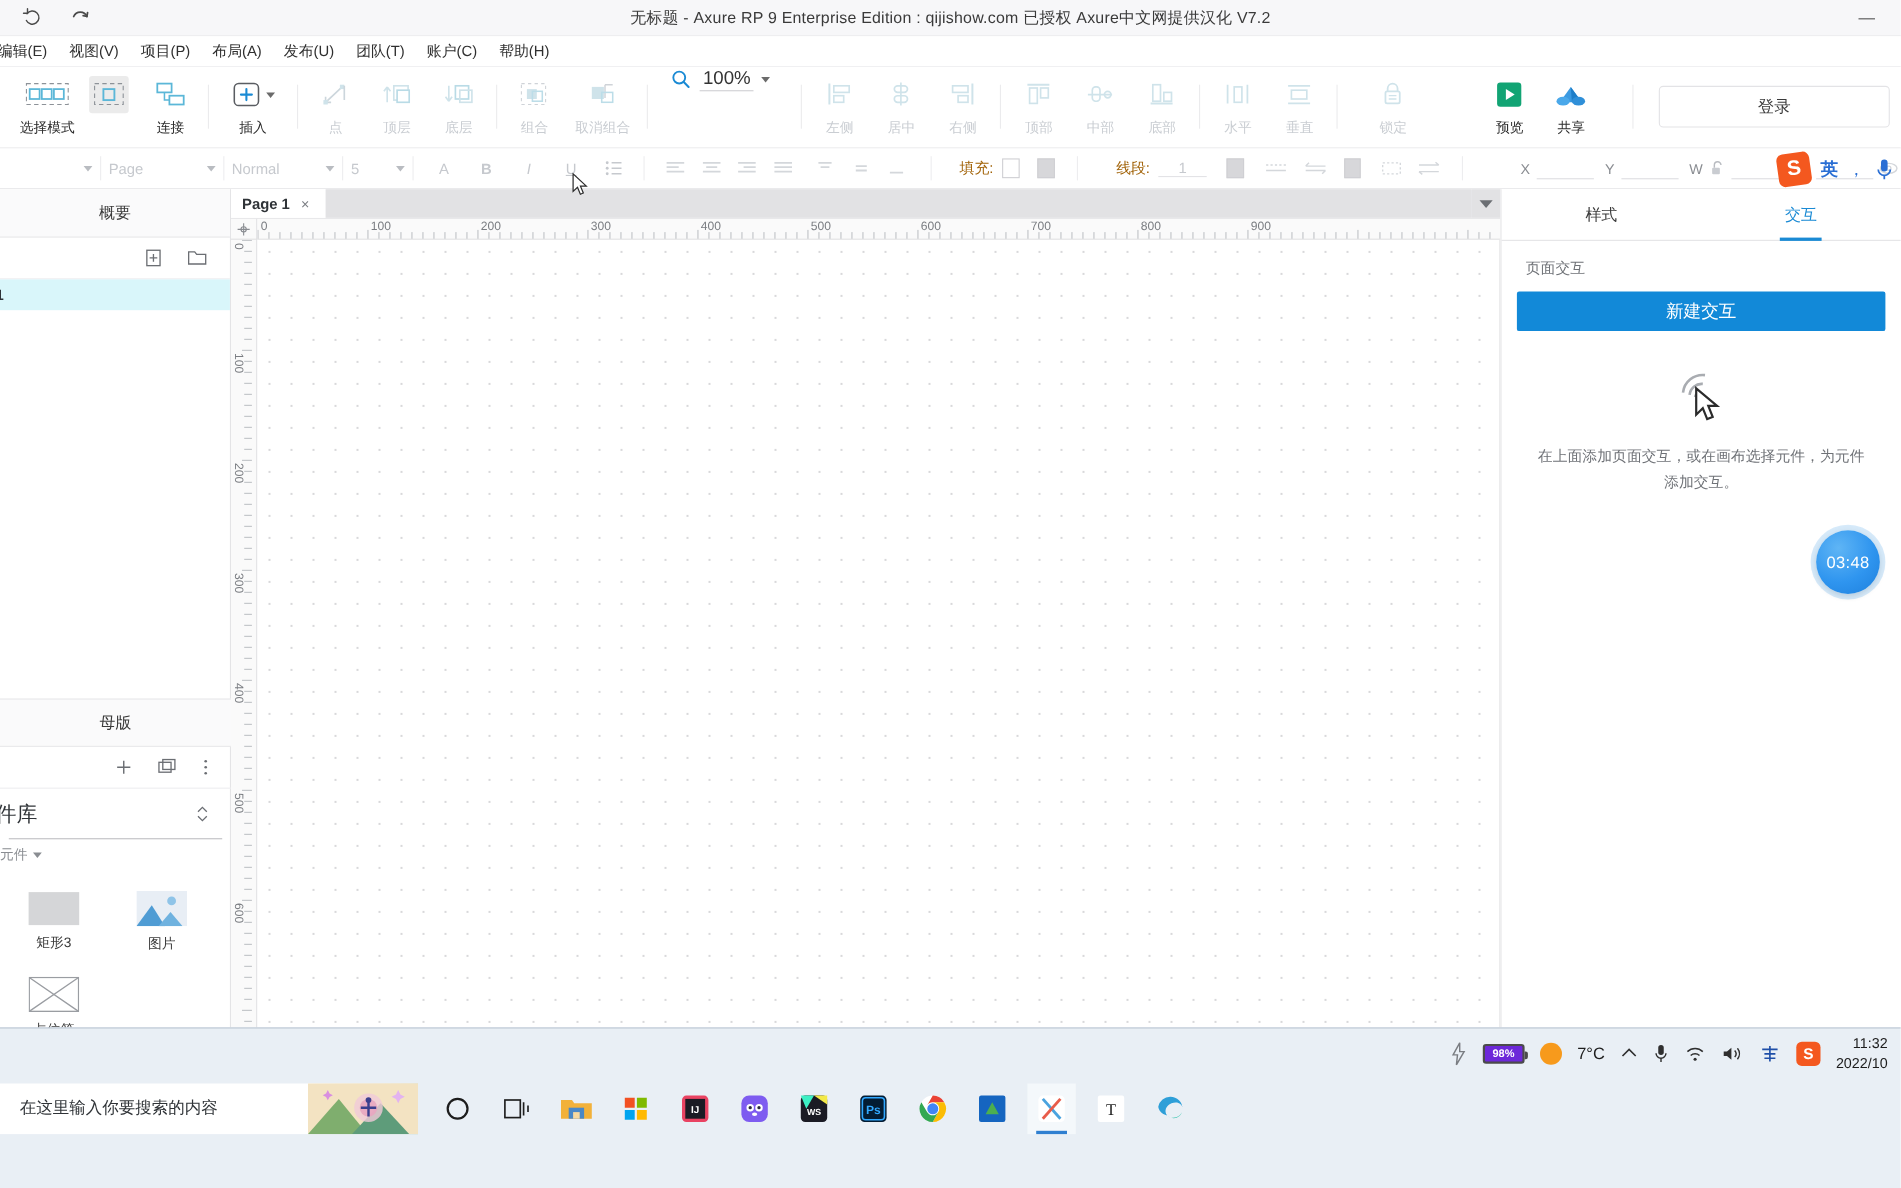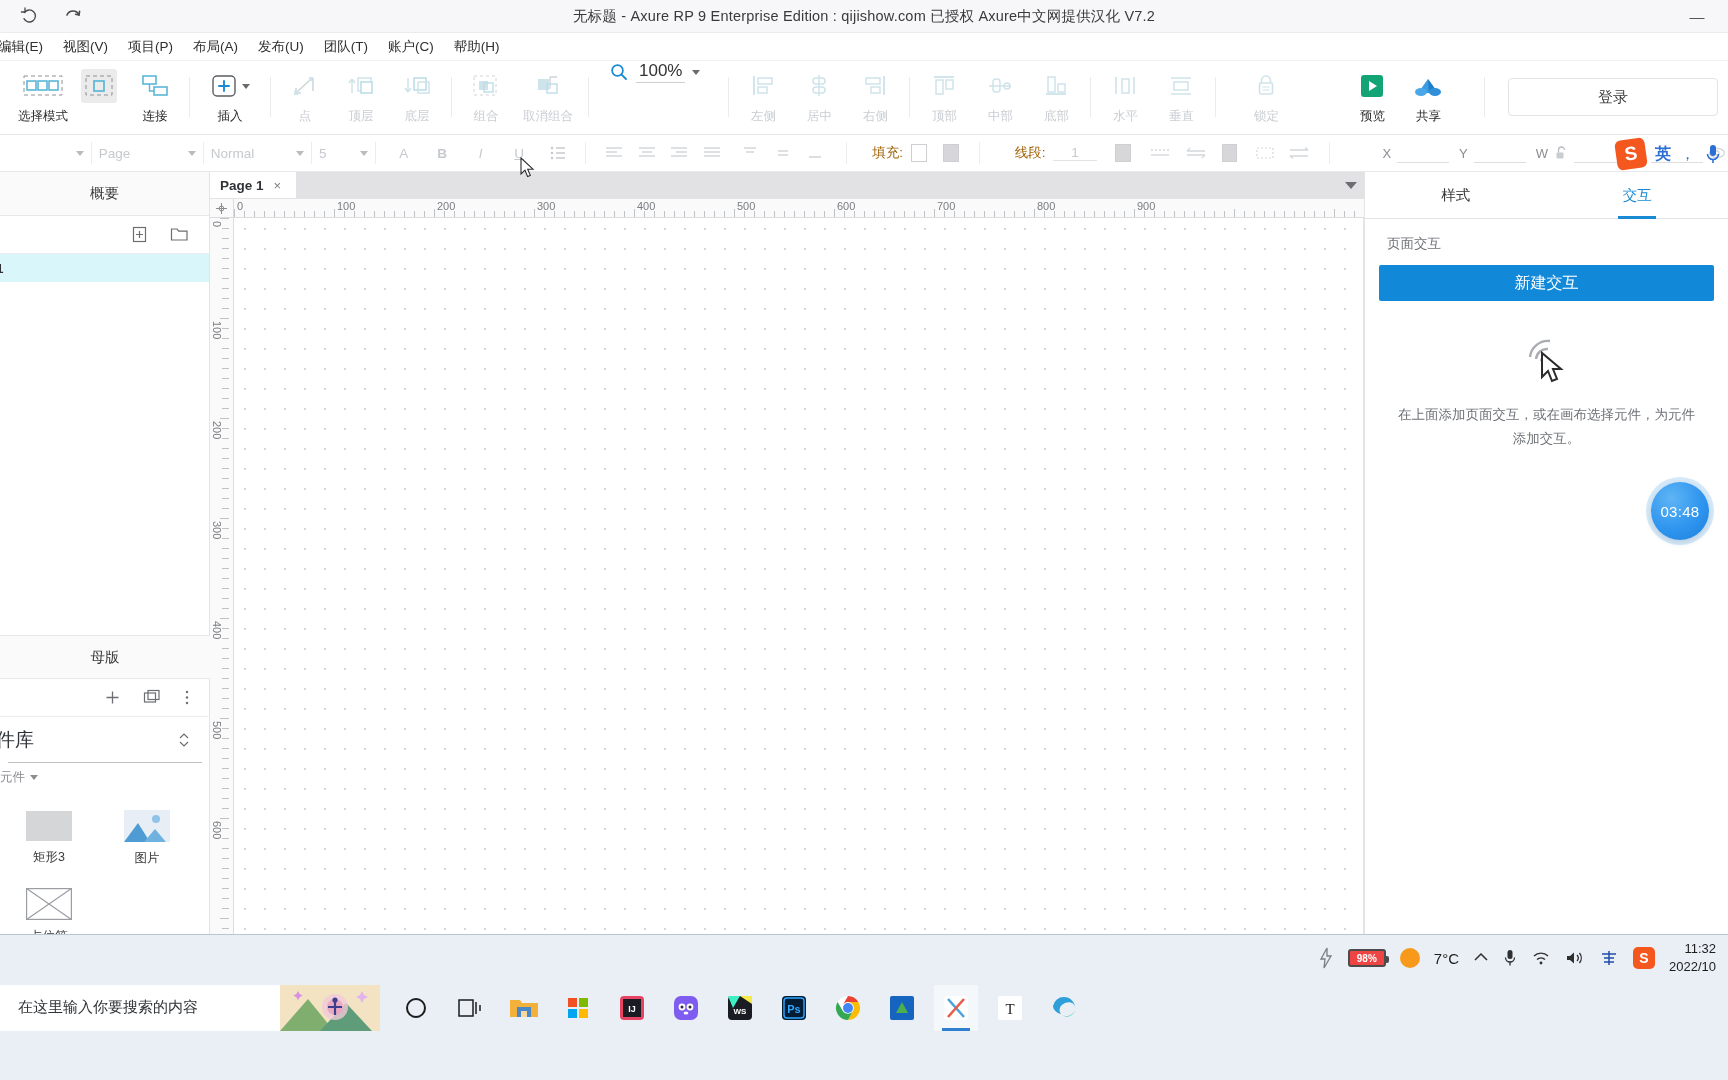--- a/index.html
+++ b/index.html
@@ -275,21 +275,21 @@
   .tico.active { background: #f4f8fb; }
   .tico.active::after {
     content: ''; position: absolute; bottom: 0; left: 8px; right: 8px; height: 3px; background: #2f7fd0;
   }
   .tray {
     position: absolute; right: 0; top: 0; height: 46px; display: flex; align-items: center;
     gap: 14px; padding-right: 12px;
   }
   .battery {
     width: 38px; height: 18px; border: 2px solid #4b4b4b; border-radius: 3px;
-    background: #ef4444; color: #fff; font-size: 10px; font-weight: bold;
+    background: #6d28d9; color: #fff; font-size: 10px; font-weight: bold;
     display: flex; align-items: center; justify-content: center; position: relative;
   }
   .battery::after {
     content:''; position:absolute; right:-5px; top:5px; width:3px; height:7px; background:#4b4b4b; border-radius:0 2px 2px 0;
   }
   .temp { font-size: 15px; color: #1d1d1d; }
   .sun { width: 20px; height: 20px; border-radius: 50%; background: #f79a1c; }
   .clock { font-size: 13px; color: #1d1d1d; line-height: 1.35; text-align: right; }
   .tray-ico { color: #2f2f2f; display: flex; align-items: center; justify-content: center; }
   .sg-tray {

